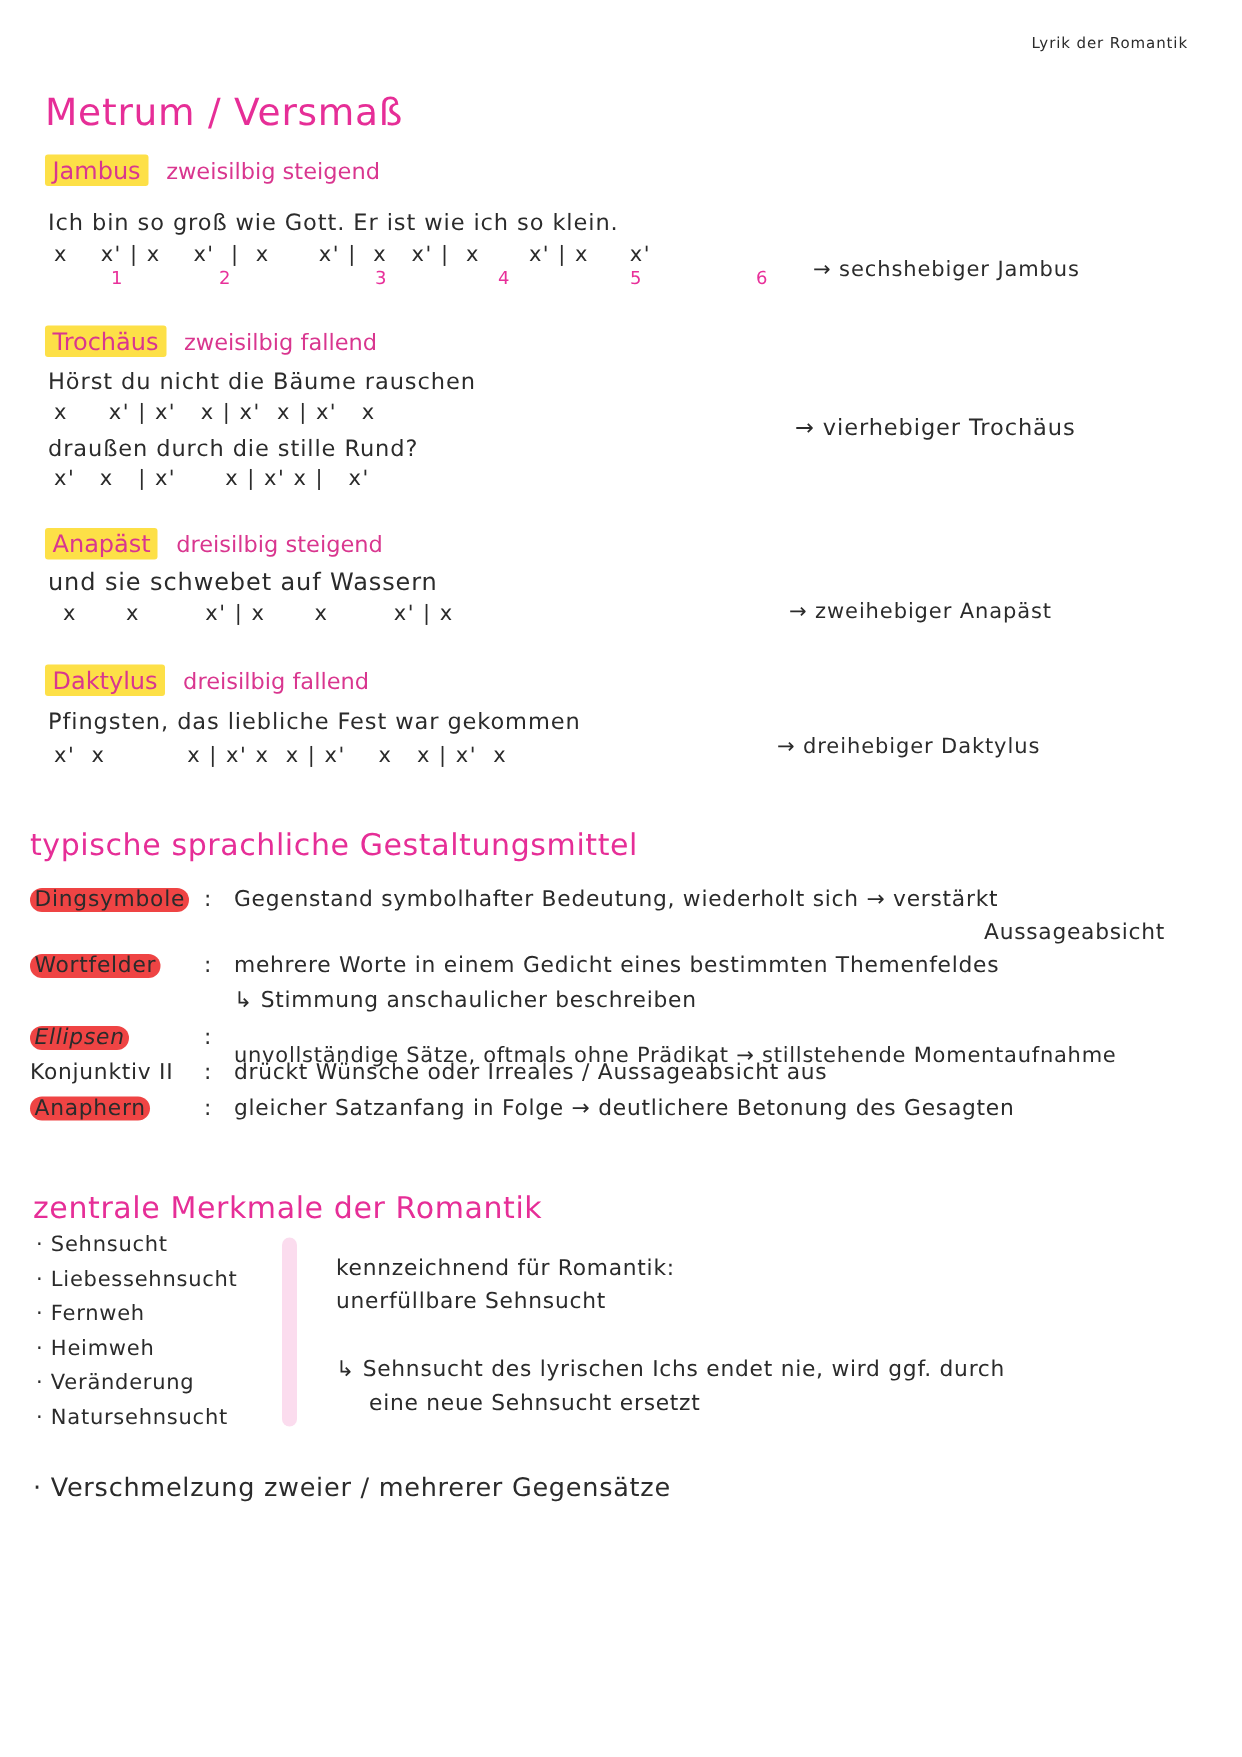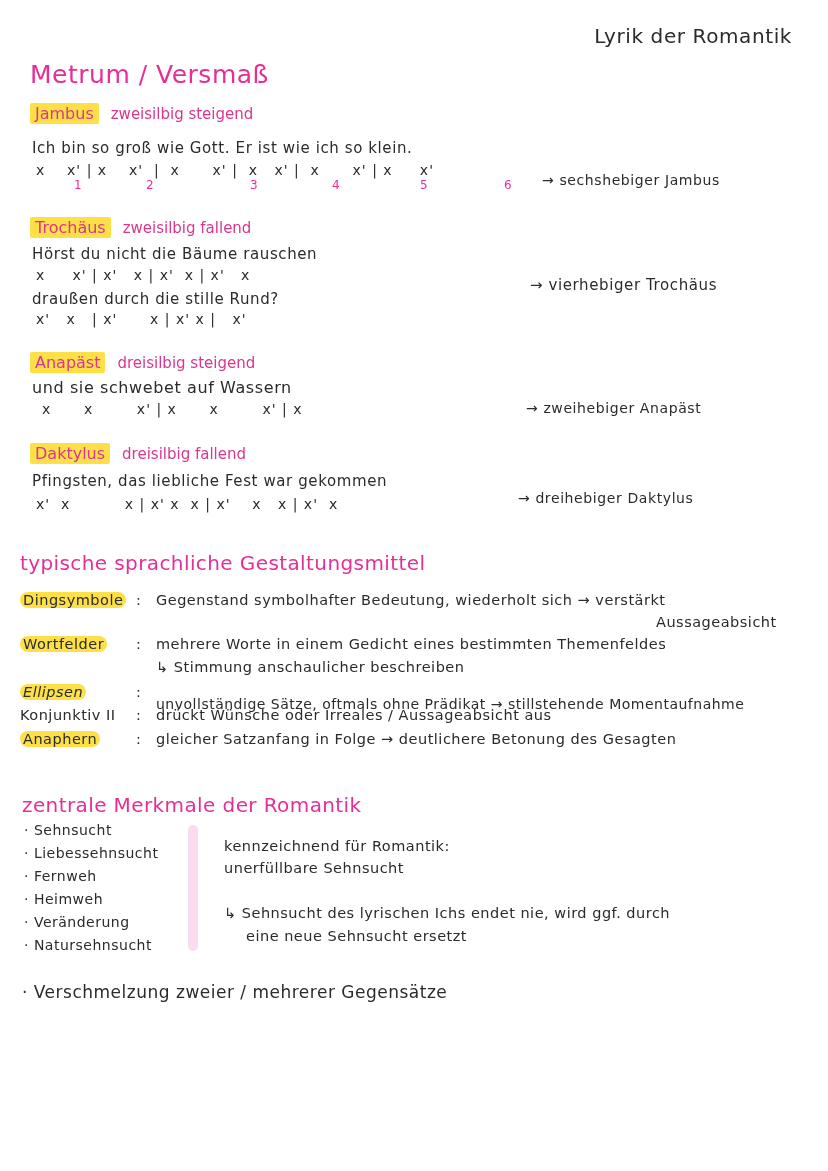--- a/index.html
+++ b/index.html
@@ -6,28 +6,28 @@
     body { width: 828px; height: 1171px; position: relative; overflow: hidden;
            font-family: "DejaVu Sans", sans-serif; color: #2a2a2a; }
     .abs { position: absolute; white-space: nowrap; }
     .ink { color: #2b2b2b; font-size: 15px; letter-spacing: 0.6px; }
     .h1 { font-size: 25px; color: #e62e97; letter-spacing: 0.5px; }
     .h2 { font-size: 20px; color: #e62e97; letter-spacing: 0.4px; }
     .term { display: inline-block; background: #fde047; color: #d9368f; font-size: 16px; padding: 1px 5px; border-radius: 2px; }
     .sub { color: #d9368f; font-size: 15px; margin-left: 12px; }
     .meter { font-size: 14px; color: #2b2b2b; letter-spacing: 1px; }
     .num { font-size: 12px; color: #e8309a; }
-    .hl { background: #fde047; border-radius: 8px; padding: 0 3px; }
+    .hl { background: #ef4444; border-radius: 8px; padding: 0 3px; }
     .row { position: absolute; font-size: 14.5px; color: #2b2b2b; white-space: nowrap; letter-spacing: 0.5px; }
     .bar { position: absolute; left: 188px; top: 825px; width: 10px; height: 126px; background: #fbdcee; border-radius: 5px; }
   </style>
 </head>
 <body>
 
-<div class="abs ink" style="right:36px; top:24px; font-size:20px;">Lyrik der Romantik</div>
+<div class="abs ink" style="right:36px; top:24px; font-size:10px;">Lyrik der Romantik</div>
 
 <div class="abs h1" style="left:30px; top:60px;">Metrum / Versmaß</div>
 
 <div class="abs" style="left:30px; top:103px;">
   <span class="term">Jambus</span><span class="sub">zweisilbig steigend</span>
 </div>
 <div class="abs ink" style="left:32px; top:139px;">Ich bin so groß wie Gott. Er ist wie ich so klein.</div>
 <div class="abs meter" style="left:36px; top:162px; white-space:pre;">x    x' | x    x'  |  x      x' |  x   x' |  x      x' | x     x'</div>
 <div class="abs num" style="left:74px; top:178px;">1</div>
 <div class="abs num" style="left:146px; top:178px;">2</div>

